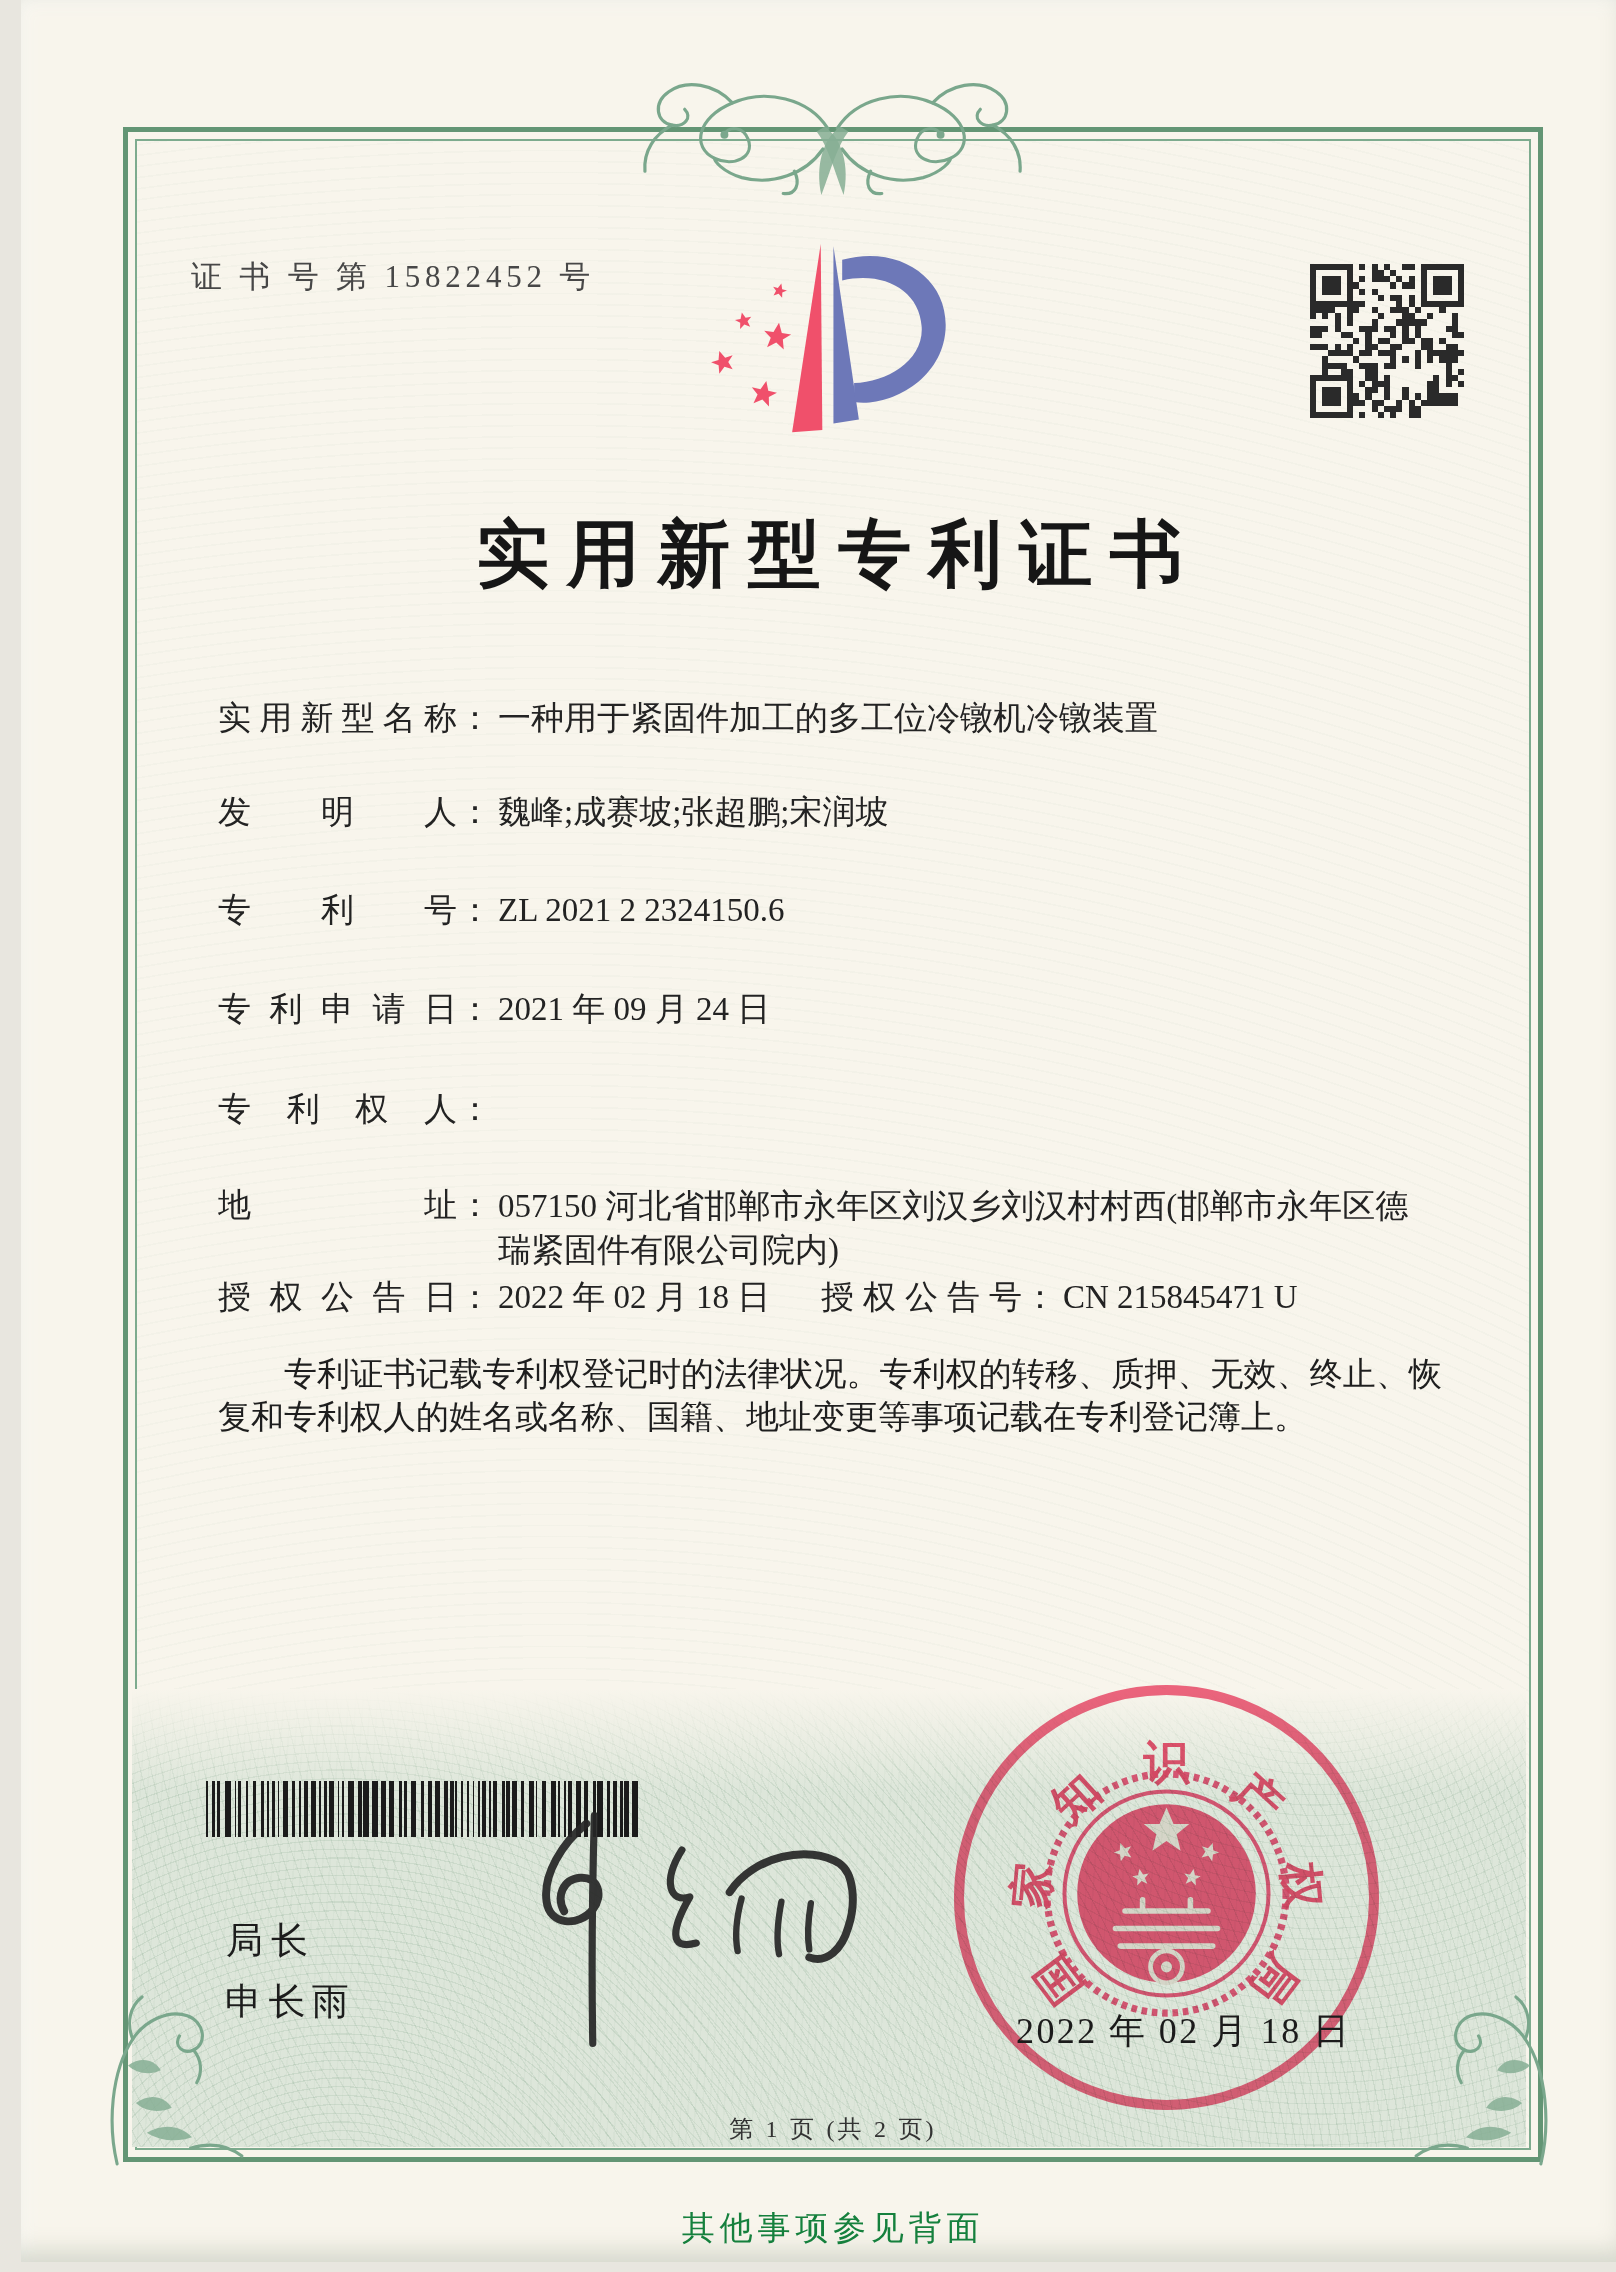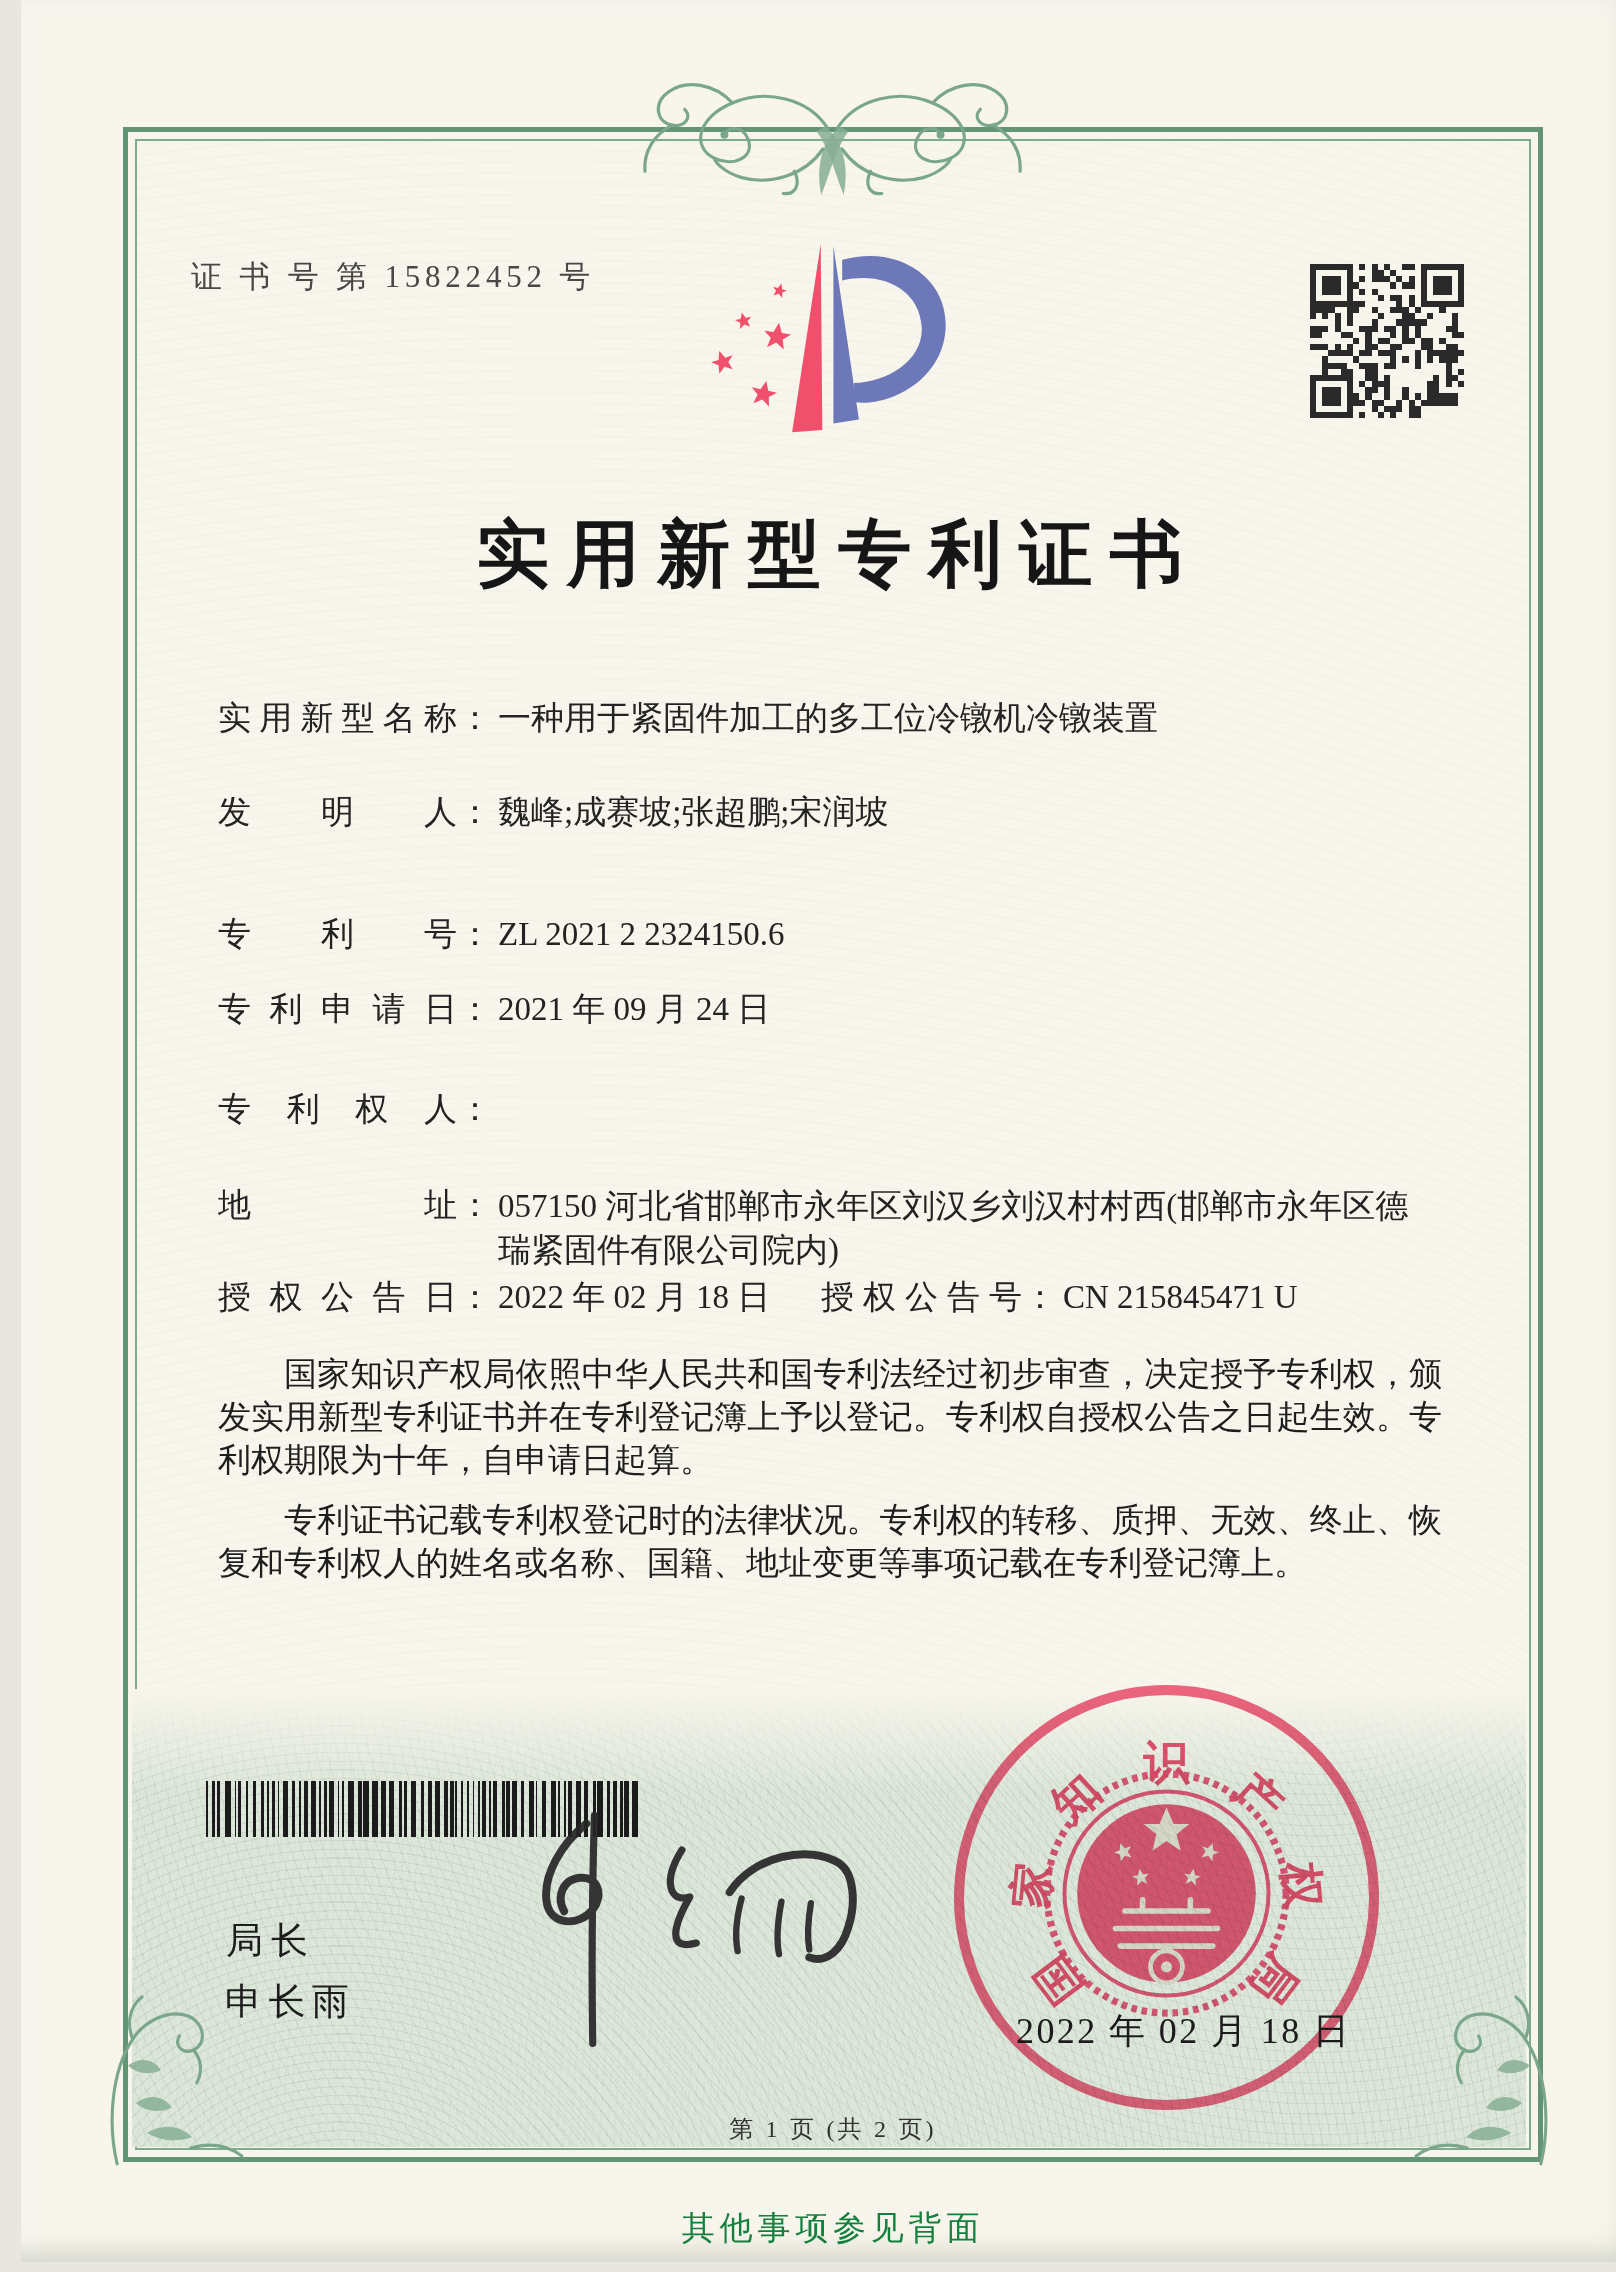--- a/index.html
+++ b/index.html
@@ -776,21 +776,21 @@
   <div class="row" style="top:697px">
     <span class="f-label">实用新型名称</span>
       <span class="f-colon">：</span>
     <span class="f-value">一种用于紧固件加工的多工位冷镦机冷镦装置</span>
   </div>
   <div class="row" style="top:791px">
     <span class="f-label">发明人</span>
       <span class="f-colon">：</span>
     <span class="f-value">魏峰;成赛坡;张超鹏;宋润坡</span>
   </div>
-  <div class="row" style="top:913px">
+  <div class="row" style="top:889px">
     <span class="f-label">专利号</span>
       <span class="f-colon">：</span>
     <span class="f-value">ZL 2021 2 2324150.6</span>
   </div>
   <div class="row" style="top:988px">
     <span class="f-label">专利申请日</span>
       <span class="f-colon">：</span>
     <span class="f-value">2021 年 09 月 24 日</span>
   </div>
   <div class="row" style="top:1088px">
@@ -807,21 +807,20 @@
       <span class="f-colon">：</span>
     <span class="f-value">2022 年 02 月 18 日</span>
     <span class="grant-right">
       <span class="f-label">授权公告号</span>
         <span class="f-colon">：</span>
       <span class="f-value">CN 215845471 U</span>
     </span>
   </div>
 
   <div class="body-text">
-    <p>国家知识产权局依照中华人民共和国专利法经过初步审查，决定授予专利权，颁发实用新型专利证书并在专利登记簿上予以登记。专利权自授权公告之日起生效。专利权期限为十年，自申请日起算。</p>
     <p>专利证书记载专利权登记时的法律状况。专利权的转移、质押、无效、终止、恢复和专利权人的姓名或名称、国籍、地址变更等事项记载在专利登记簿上。</p>
   </div>
 
   <div class="barcode">
       <i style="width: 2.4px; margin-right: 3.2px;"></i>
       <i style="width: 3.2px; margin-right: 2.4px;"></i>
       <i style="width: 3.2px; margin-right: 4.8px;"></i>
       <i style="width: 5.6px; margin-right: 4px;"></i>
       <i style="width: 1.6px; margin-right: 1.6px;"></i>
       <i style="width: 3.2px; margin-right: 4.8px;"></i>

